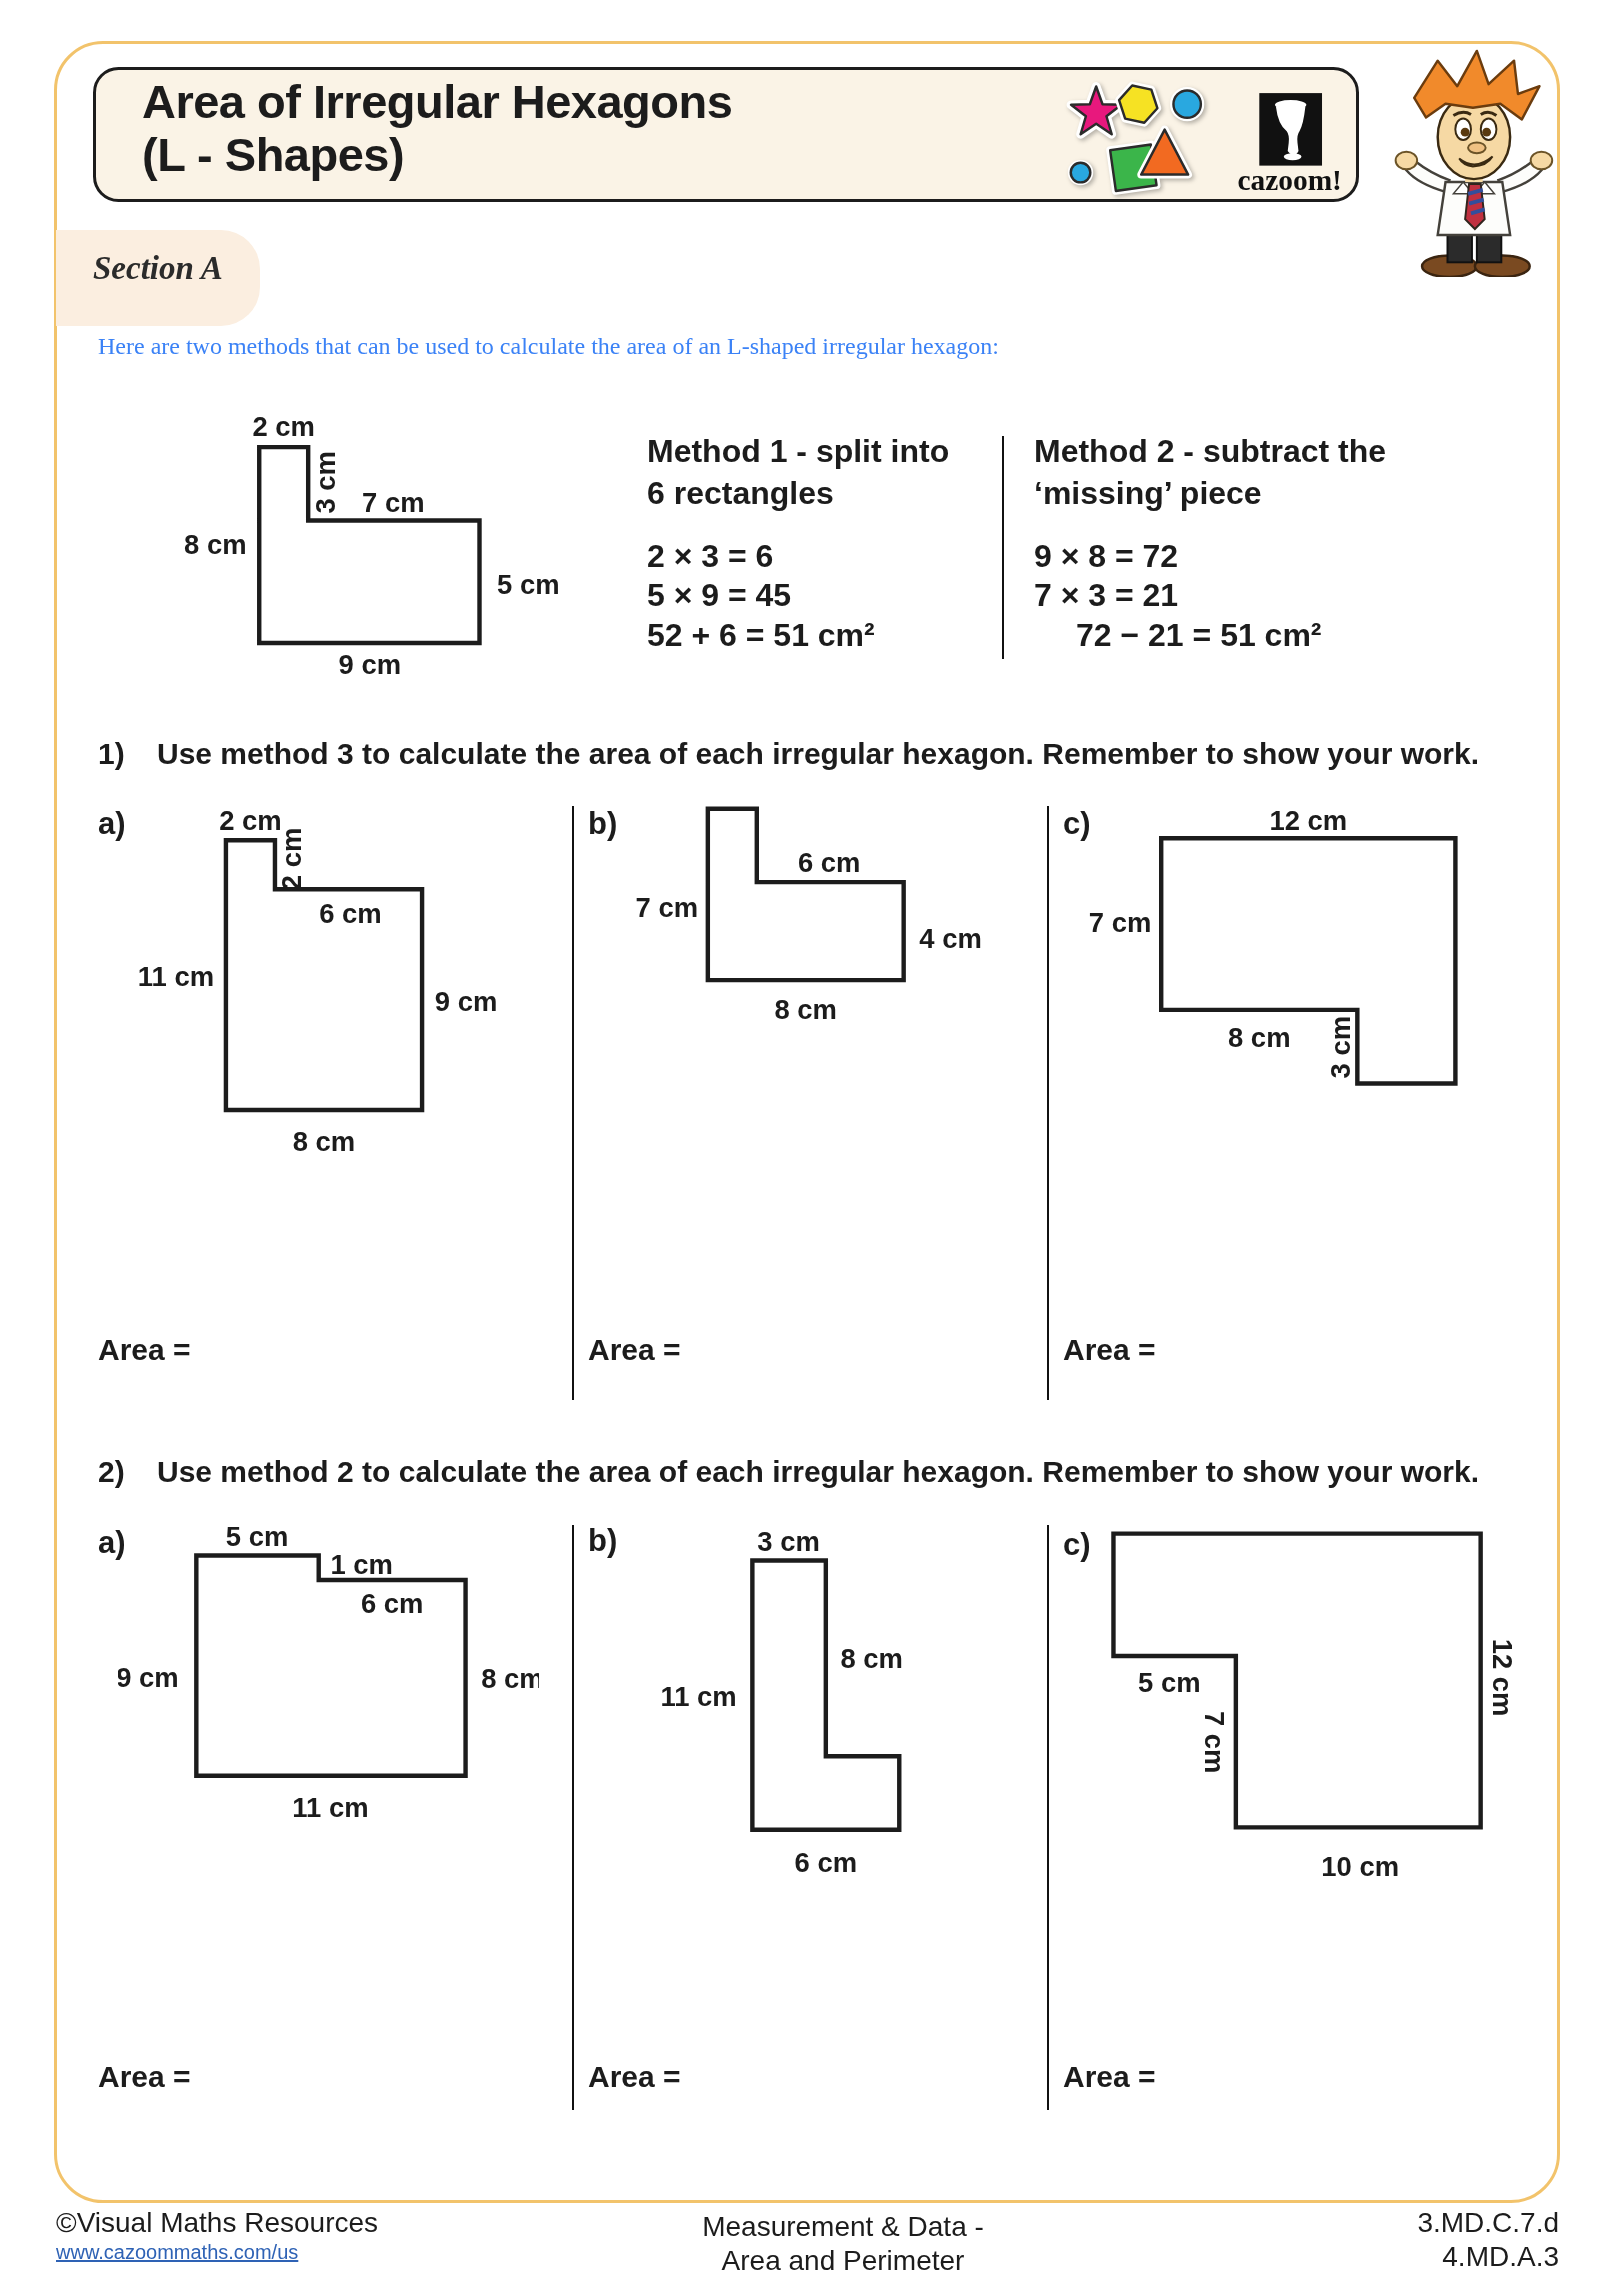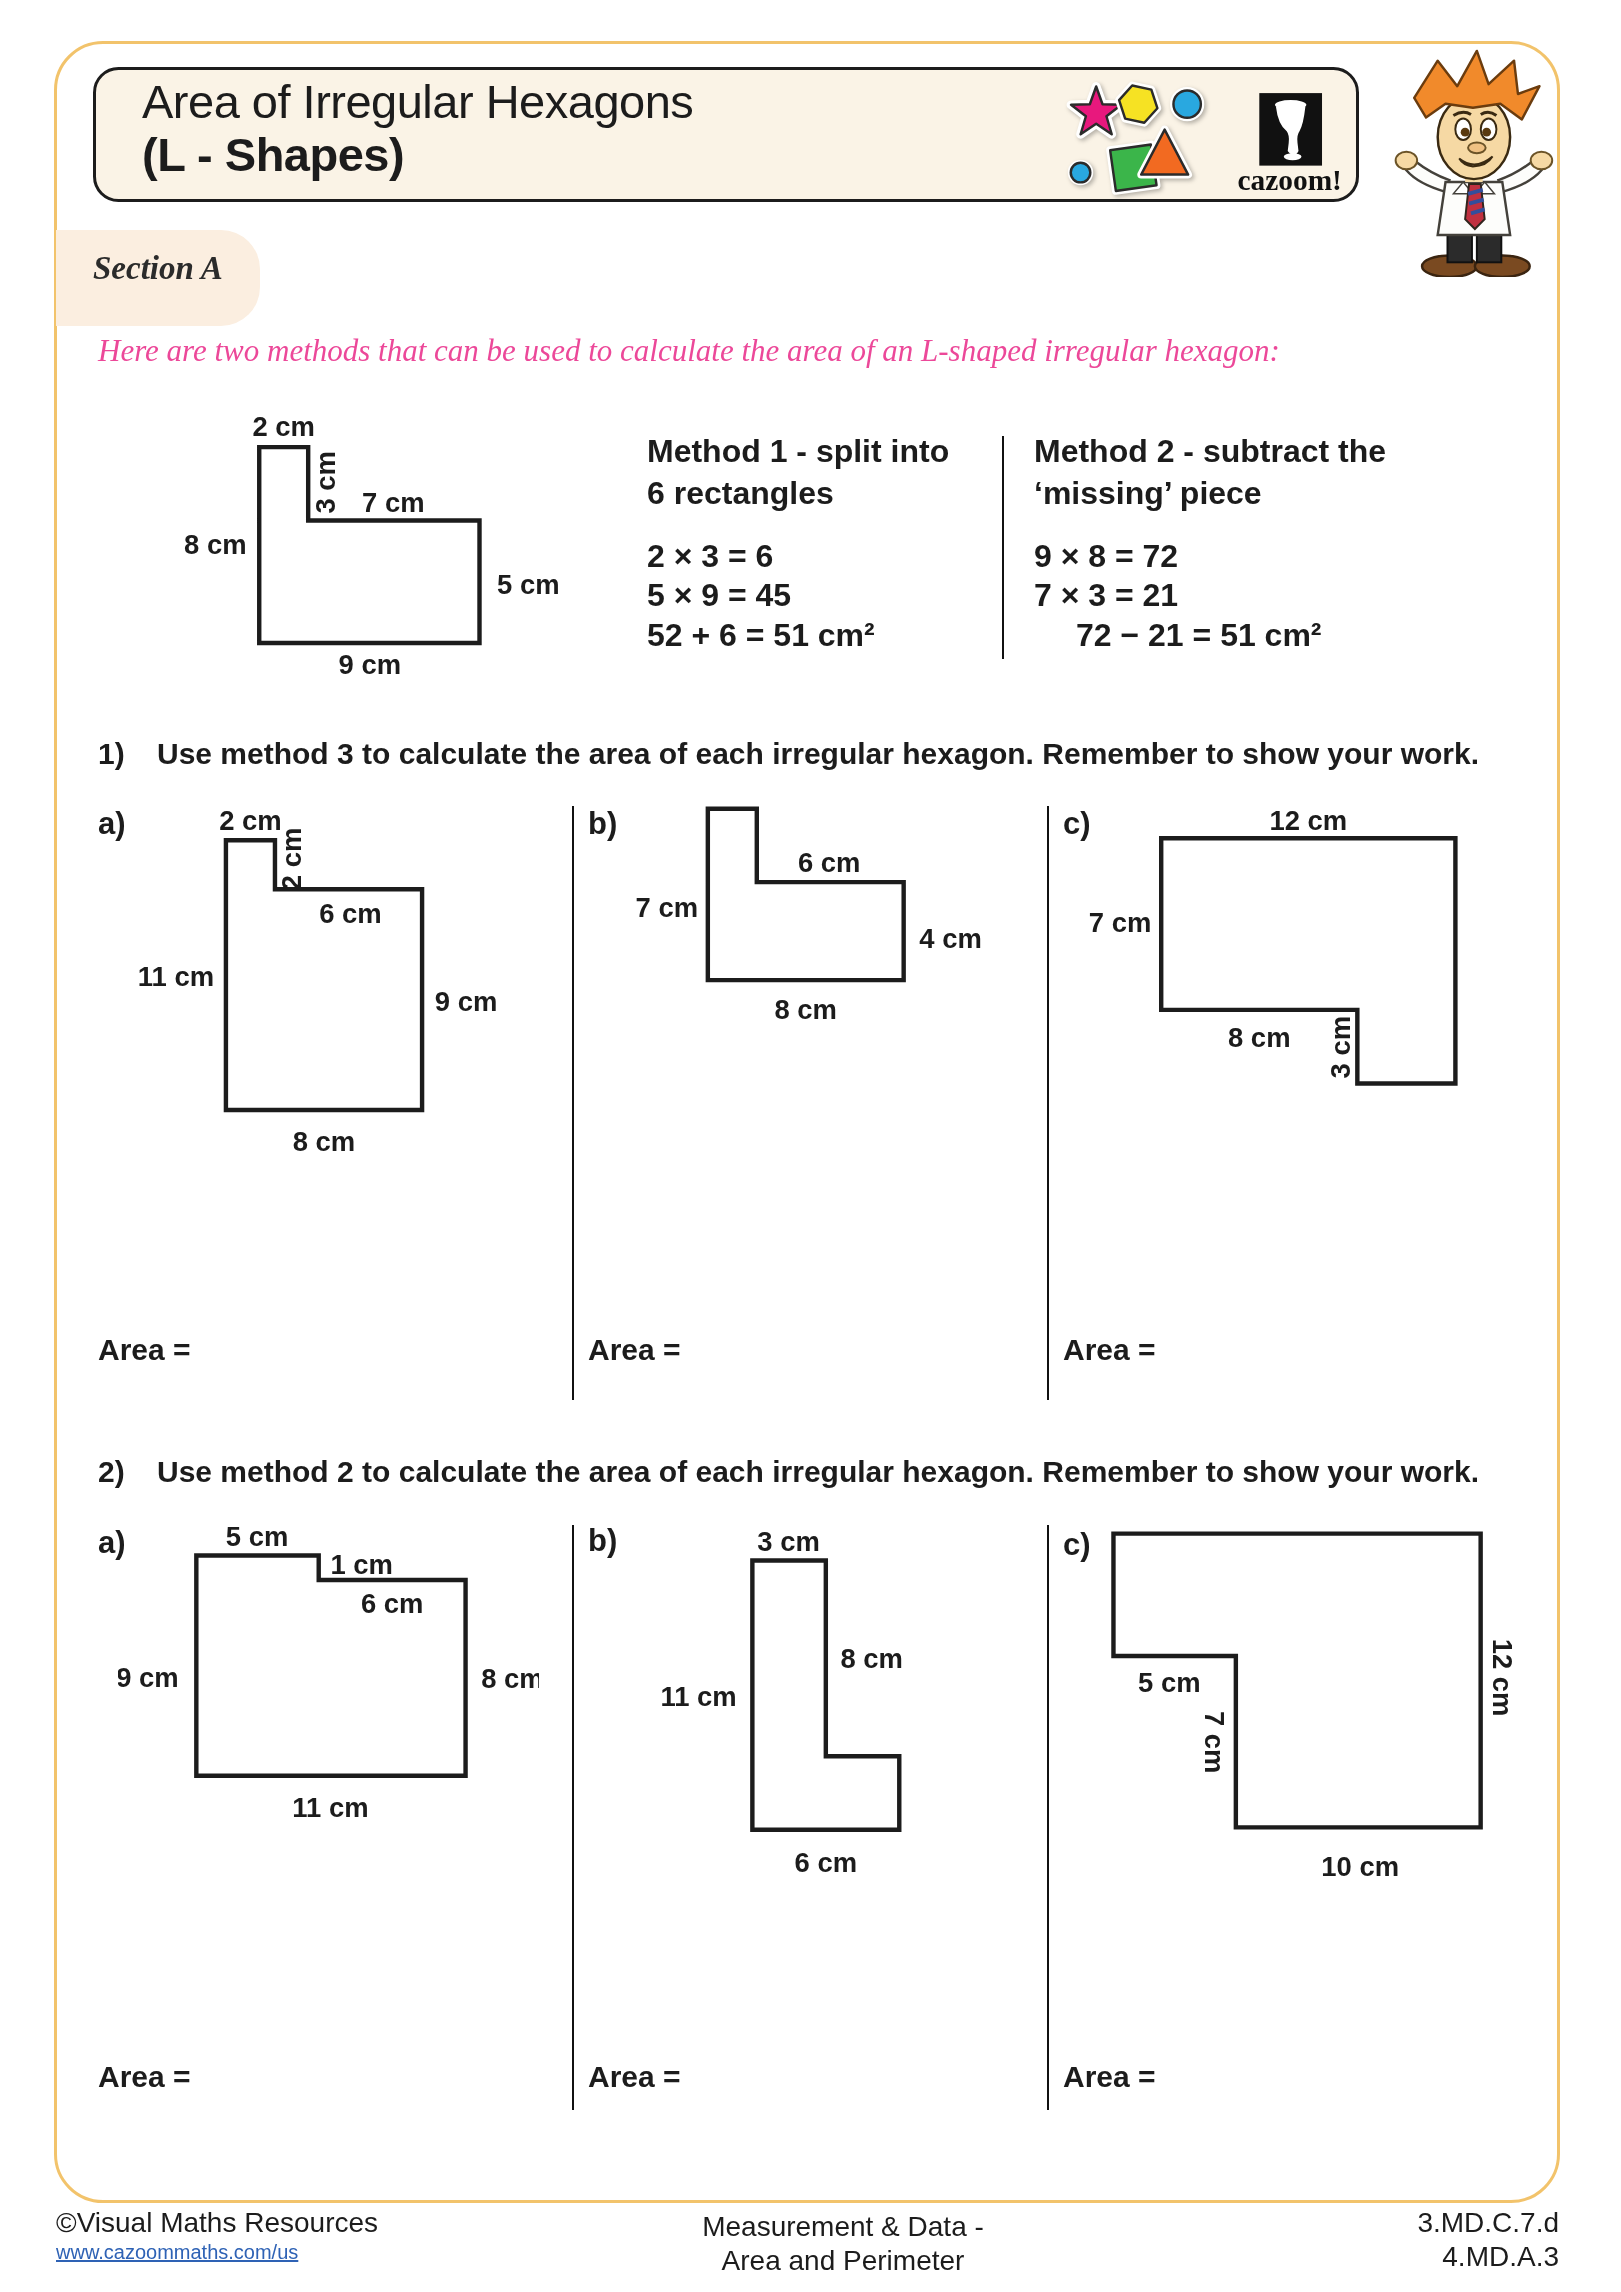--- a/index.html
+++ b/index.html
@@ -9,33 +9,33 @@
   }
   .abs{position:absolute;}
   .content-box{
     left:54px;top:41px;width:1500px;height:2156px;
     border:3.9px solid #f2c36b;border-radius:49px;background:#ffffff;
   }
   .title-box{
     left:93px;top:67px;width:1266px;height:135px;box-sizing:border-box;
     background:#faf3e6;border:3.9px solid #1c1c1c;border-radius:25.5px;
   }
-  .title-line1{left:142px;top:74px;font-size:47px;font-weight:normal;letter-spacing:-0.5px;}
+  .title-line1{left:142px;top:74px;font-size:47px;font-weight:bold;letter-spacing:-0.5px;}
   .title-line2{left:142px;top:127px;font-size:47px;font-weight:bold;letter-spacing:-0.5px;}
   .section-badge{
     left:56px;top:230px;width:204px;height:96px;background:#fbeee0;
     border-radius:0 39px 39px 0;
   }
   .section-badge span{
     position:absolute;left:37px;top:19.6px;
     font-family:"Liberation Serif",serif;font-style:italic;font-weight:bold;font-size:33px;color:#2b2b2b;
   }
   .intro{
-    left:98px;top:333px;font-family:"Liberation Serif",serif;font-style:italic;
-    font-size:31px;color:#ec4899;
+    left:98px;top:333px;font-family:"Liberation Serif",serif;
+    font-size:24px;color:#3b82f6;
   }
   .mtitle{font-weight:bold;font-size:32px;white-space:nowrap;}
   .mwork{font-weight:bold;font-size:32px;white-space:nowrap;}
   .vline{border-left:2px solid #111111;width:0;}
   .qnum{font-weight:bold;font-size:30px;}
   .qprompt{font-weight:bold;font-size:30px;white-space:nowrap;}
   .letter{font-weight:bold;font-size:31px;}
   .area-label{font-weight:bold;font-size:30px;}
   svg text{font-family:"Liberation Sans",sans-serif;font-weight:bold;font-size:28px;fill:#1c1c1c;}
   .fig polygon{fill:none;stroke:#1c1c1c;stroke-width:4.5;stroke-linejoin:miter;}

